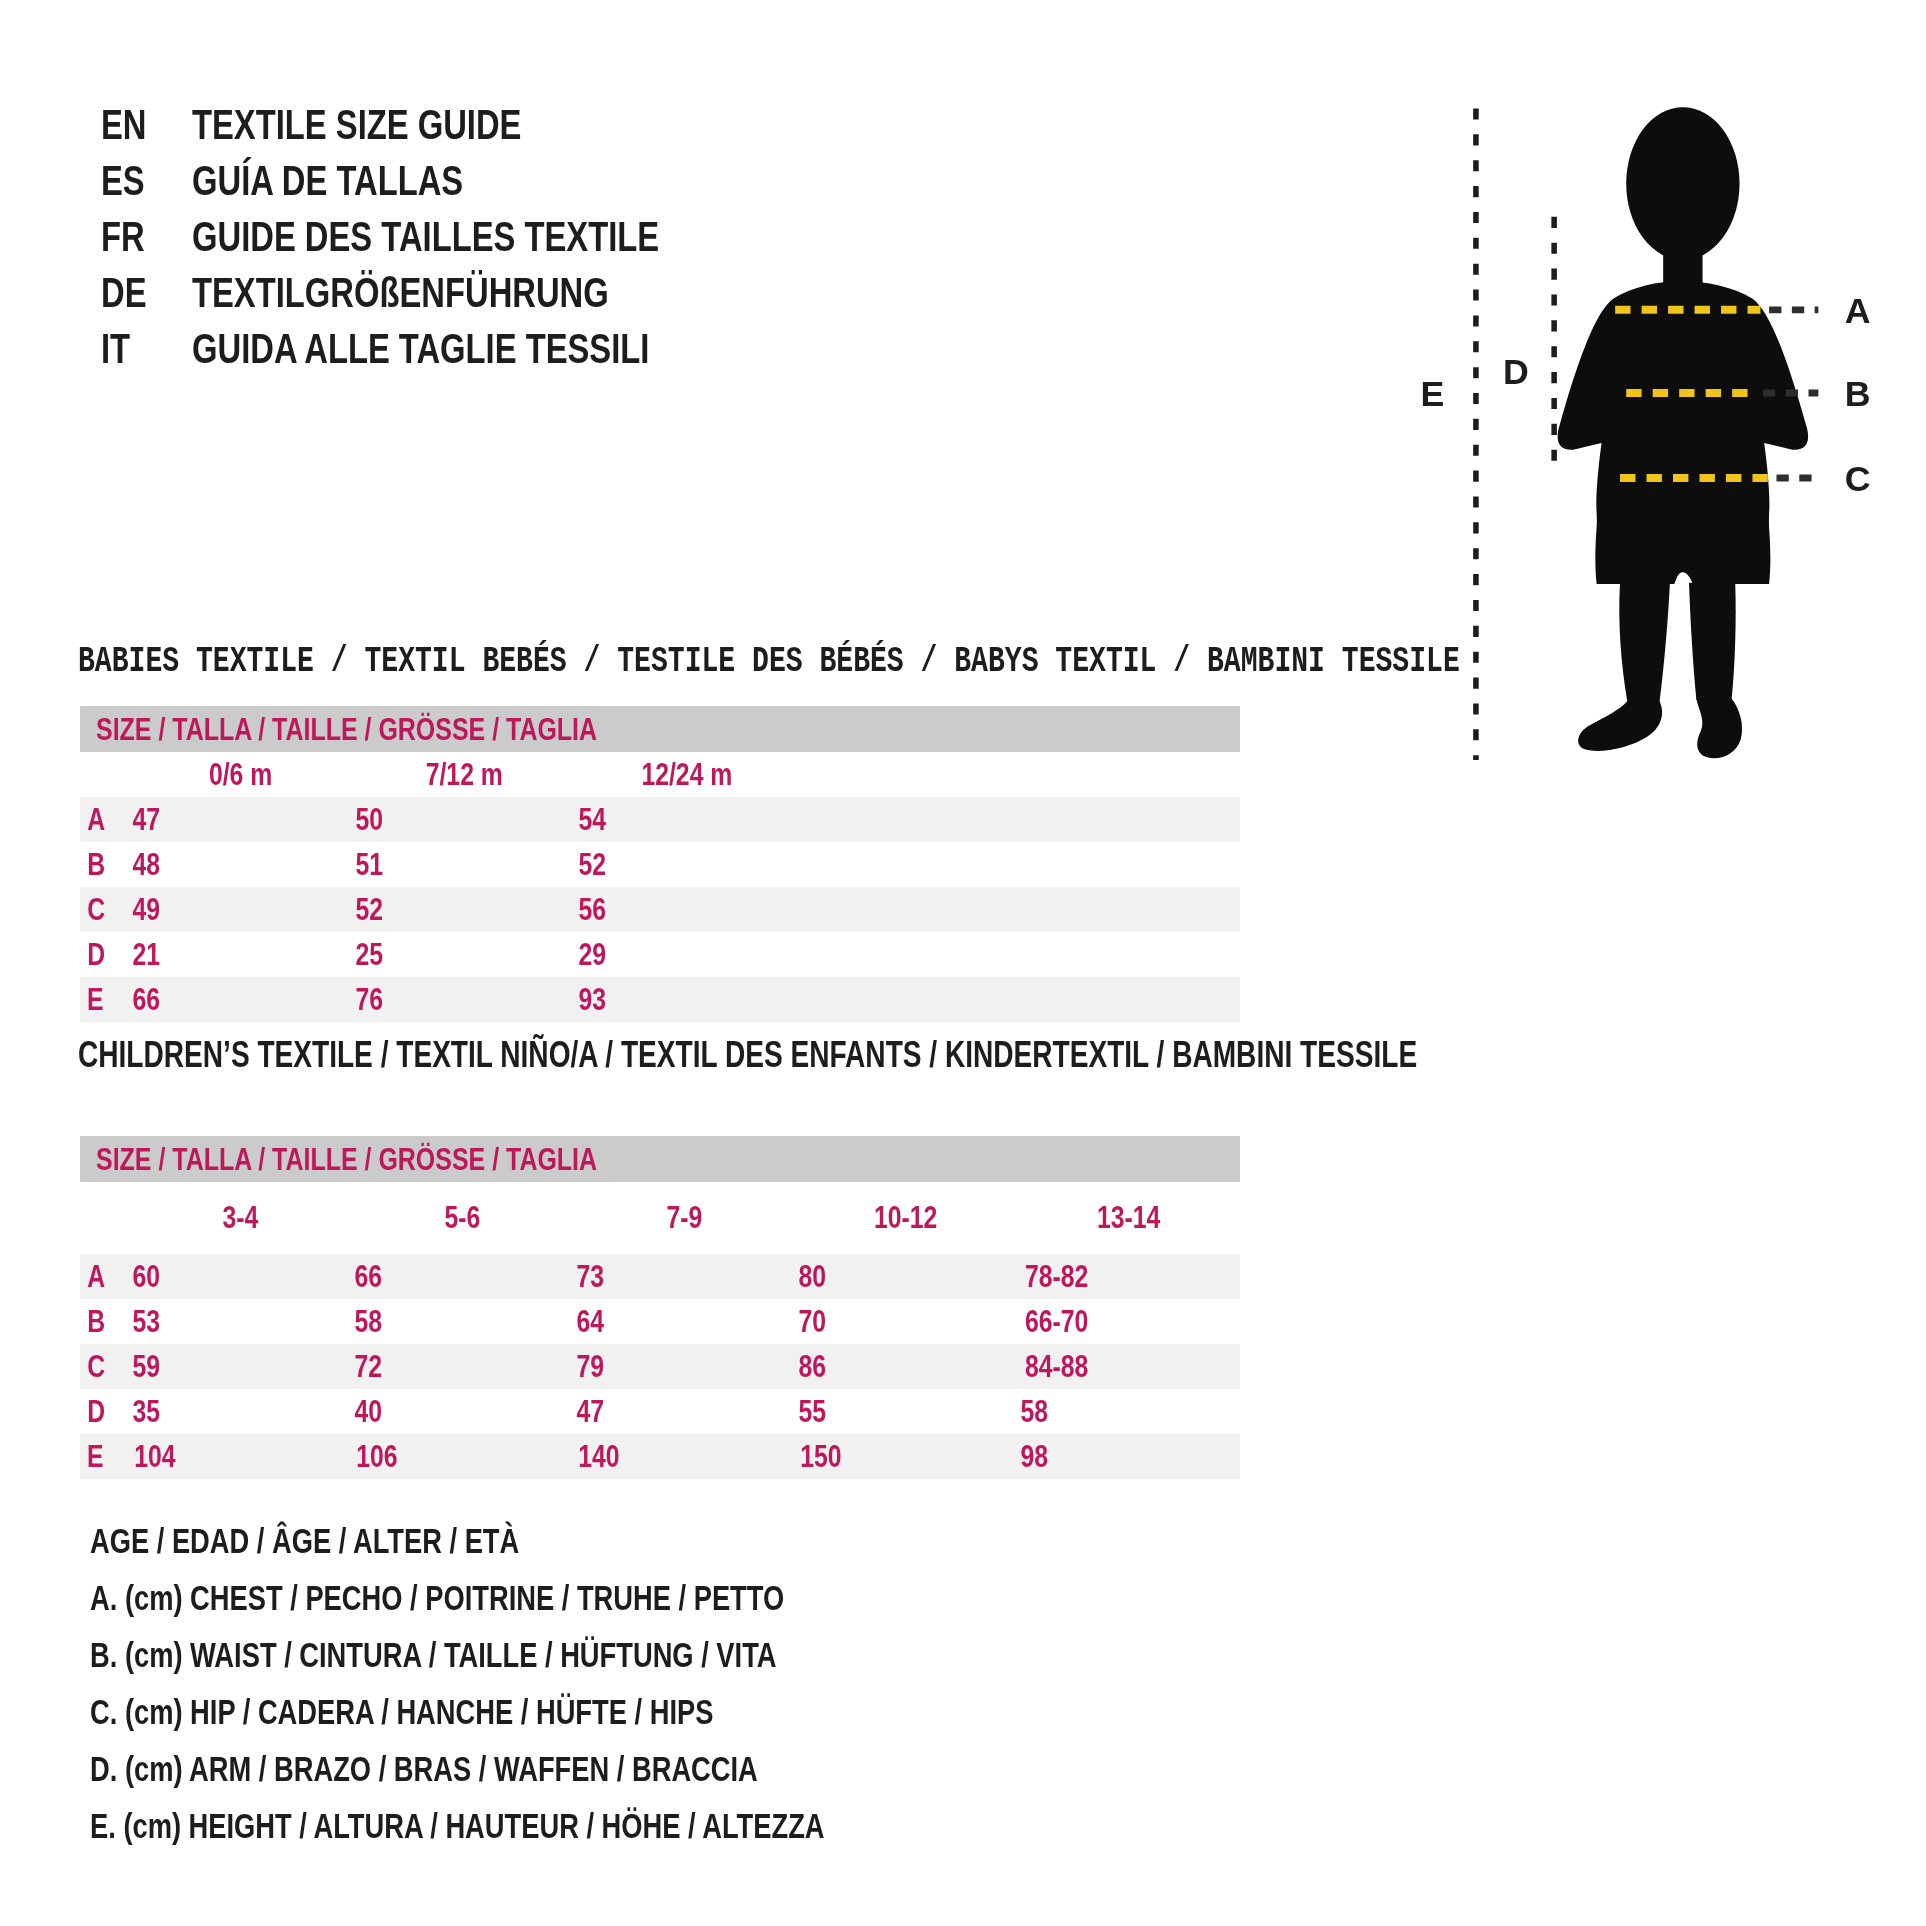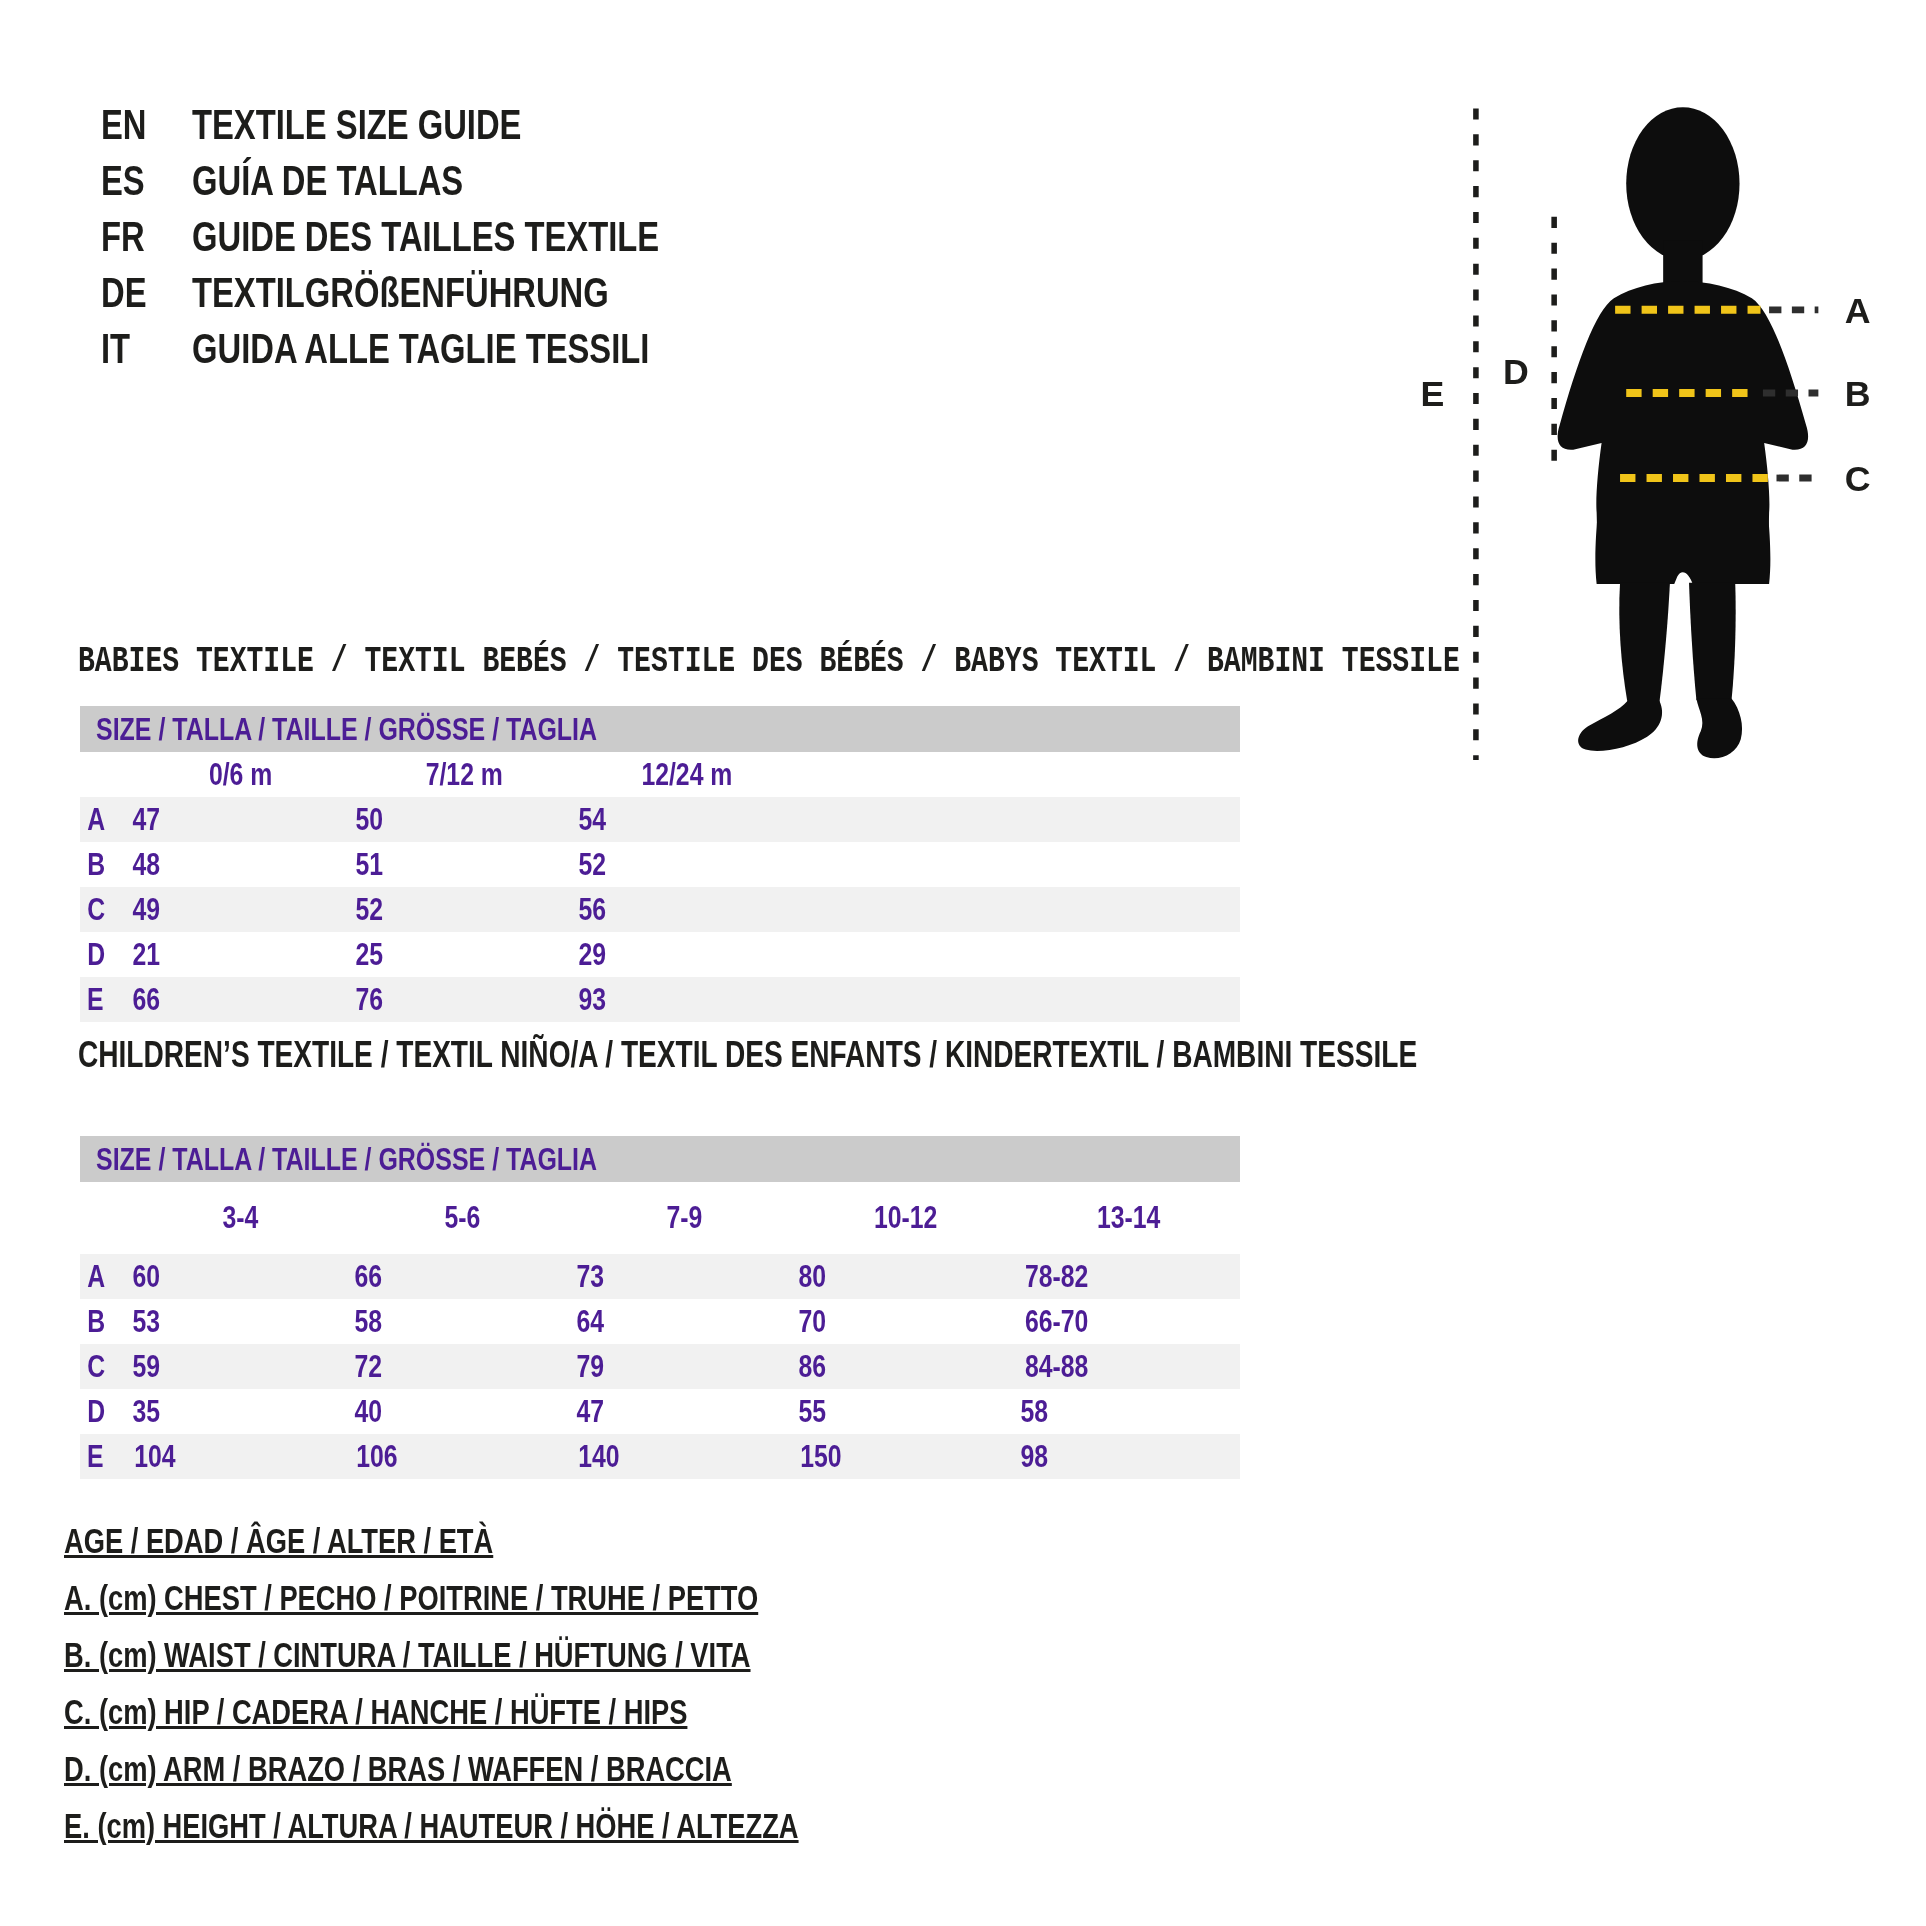--- a/index.html
+++ b/index.html
@@ -19,32 +19,32 @@
   .lang-block{position:absolute;left:77px;top:97px;}
   .lang-row{display:flex;align-items:center;height:56px;font-size:42px;font-weight:700;}
   .lang-code{width:91px;flex:0 0 91px;margin-left:24px;}
 
   
   .section-title{position:absolute;left:78px;height:37px;line-height:37px;
                  font-size:36px;font-weight:700;}
 
   
   .size-table{position:absolute;left:80px;width:1160px;border-collapse:collapse;
-              table-layout:fixed;font-size:31px;font-weight:700;color:#4c1d95;}
+              table-layout:fixed;font-size:31px;font-weight:700;color:#be185d;}
   .size-table td,.size-table th{padding:0;vertical-align:middle;}
   .bar-row th{background:#cbcbcb;height:46px;text-align:left;padding-left:16px;
               font-size:32px;font-weight:700;}
   .colhead-row td{height:45px;text-align:center;}
   .colhead-tall td{height:72px;}
   .data-row td{height:45px;text-align:left;}
   .data-row .rowlabel{text-align:left;padding-left:5px;}
   .alt td{background:#f1f1f1;}
 
   
-  .legend-block{position:absolute;left:64px;top:1512px;text-decoration:underline;}
+  .legend-block{position:absolute;left:90px;top:1512px;}
   .legend-row{display:flex;align-items:center;height:57px;font-size:35px;font-weight:700;}
 
   
   #figure-svg{position:absolute;left:1386px;top:86px;}
   .fig-label{font-family:"Liberation Sans",sans-serif;font-size:58px;font-weight:700;fill:#1d1d1b;}
 </style>
 </head>
 <body>
 
 <div id="canvas">

